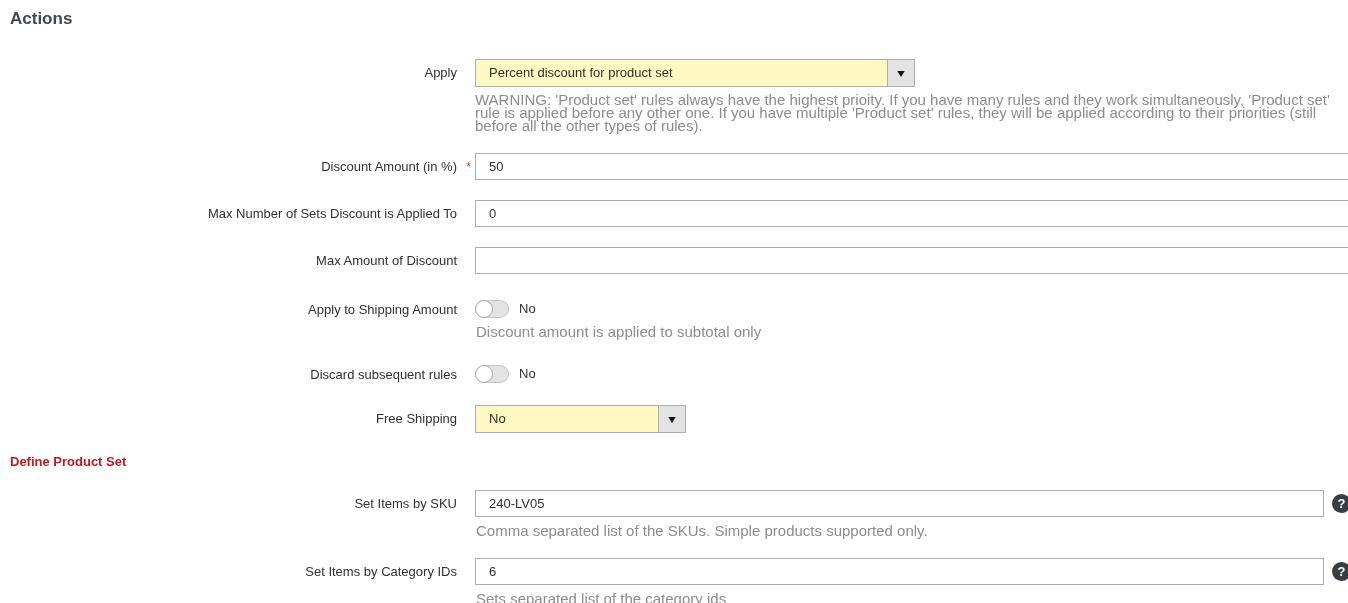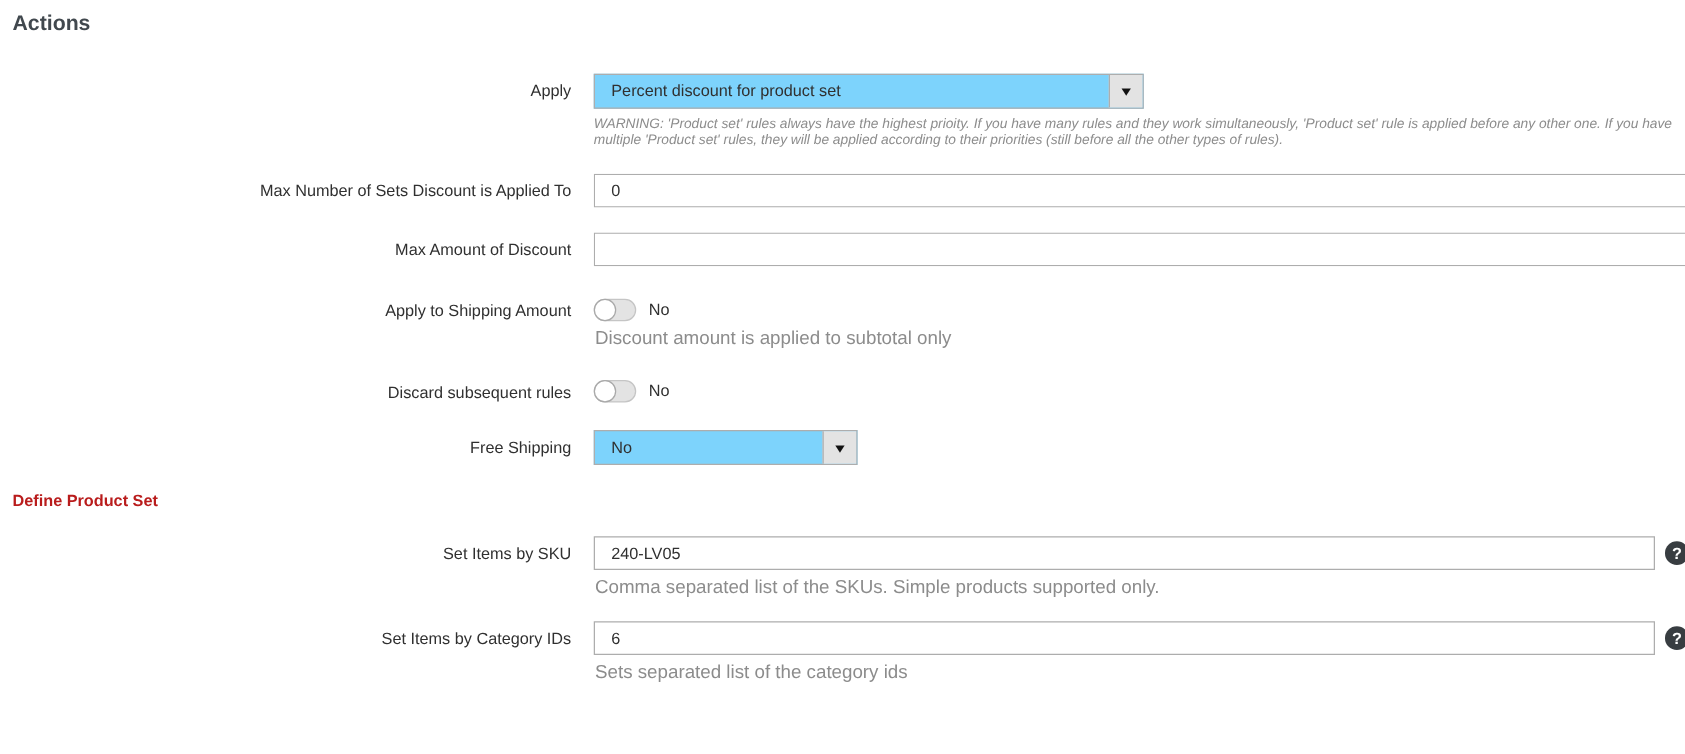--- a/index.html
+++ b/index.html
@@ -58,21 +58,21 @@
     margin-left: 18px;
     flex: 1 1 auto;
     min-width: 0;
   }
   
   .select {
     display: flex;
     align-items: stretch;
     height: 28px;
     border: 1px solid #adadad;
-    background: #7dd3fc;
+    background: #fef9c3;
     box-sizing: border-box;
     cursor: pointer;
   }
   .select-value {
     flex: 1 1 auto;
     padding: 0 13px;
     line-height: 26px;
     font-size: 13px;
     color: #303030;
     white-space: nowrap;
@@ -106,25 +106,24 @@
     color: #303030;
     background: #fff;
     outline: none;
   }
   .clip { overflow: hidden; }
   .text-input.full { width: calc(100% + 6px); display: block; }
   .text-input.sku { width: 849px; flex: 0 0 849px; }
   
   .warning-note {
     margin: 6px 0 0 0;
-    font-size: 11px;
+    font-size: 15px;
     line-height: 13px;
     color: #8c8c8c;
     max-width: 885px;
-    font-style: italic;
   }
   .field-note {
     margin: 8px 0 0 1px;
     font-size: 15px;
     line-height: 12px;
     color: #8c8c8c;
   }
   
   .inline { display: flex; align-items: center; }
   .toggle {
@@ -196,20 +195,29 @@
       <div class="select apply-select">
         <span class="select-value">Percent discount for product set</span>
         <span class="select-arrow">
             <span class="arrow-glyph">▾</span>
           </span>
       </div>
       <p class="warning-note">WARNING: 'Product set' rules always have the highest prioity. If you have many rules and they work simultaneously, 'Product set' rule is applied before any other one. If you have multiple 'Product set' rules, they will be applied according to their priorities (still before all the other types of rules).</p>
     </div>
   </div>
 
+  <div class="form-row row-discount">
+    <label class="field-label">
+      <span>Discount Amount (in %)</span>
+      <span class="asterisk">*</span>
+    </label>
+    <div class="field-control clip">
+      <input class="text-input full" type="text" value="50" style="">
+    </div>
+  </div>
 
   <div class="form-row row-maxsets">
     <label class="field-label">Max Number of Sets Discount is Applied To</label>
     <div class="field-control clip">
       <input class="text-input full" type="text" value="0" style="">
     </div>
   </div>
 
   <div class="form-row row-maxamount">
     <label class="field-label">Max Amount of Discount</label>

